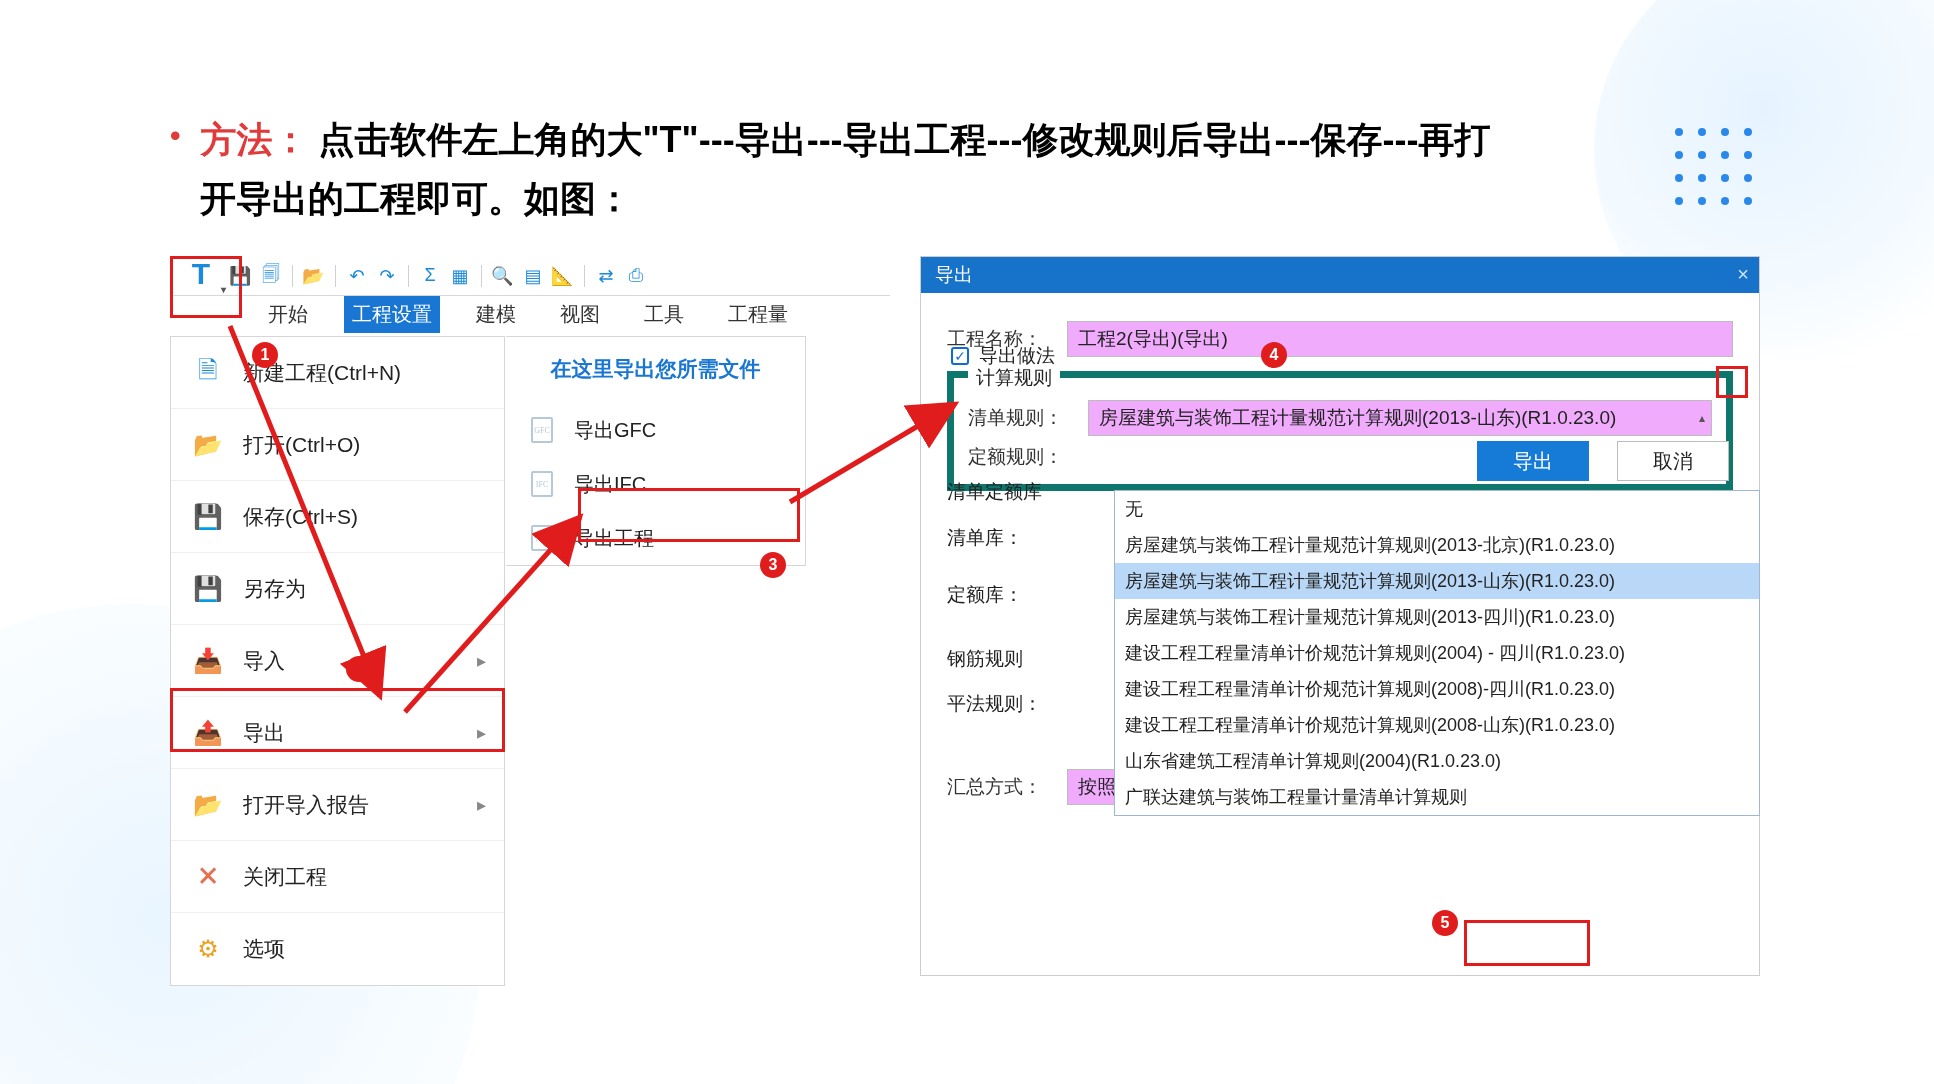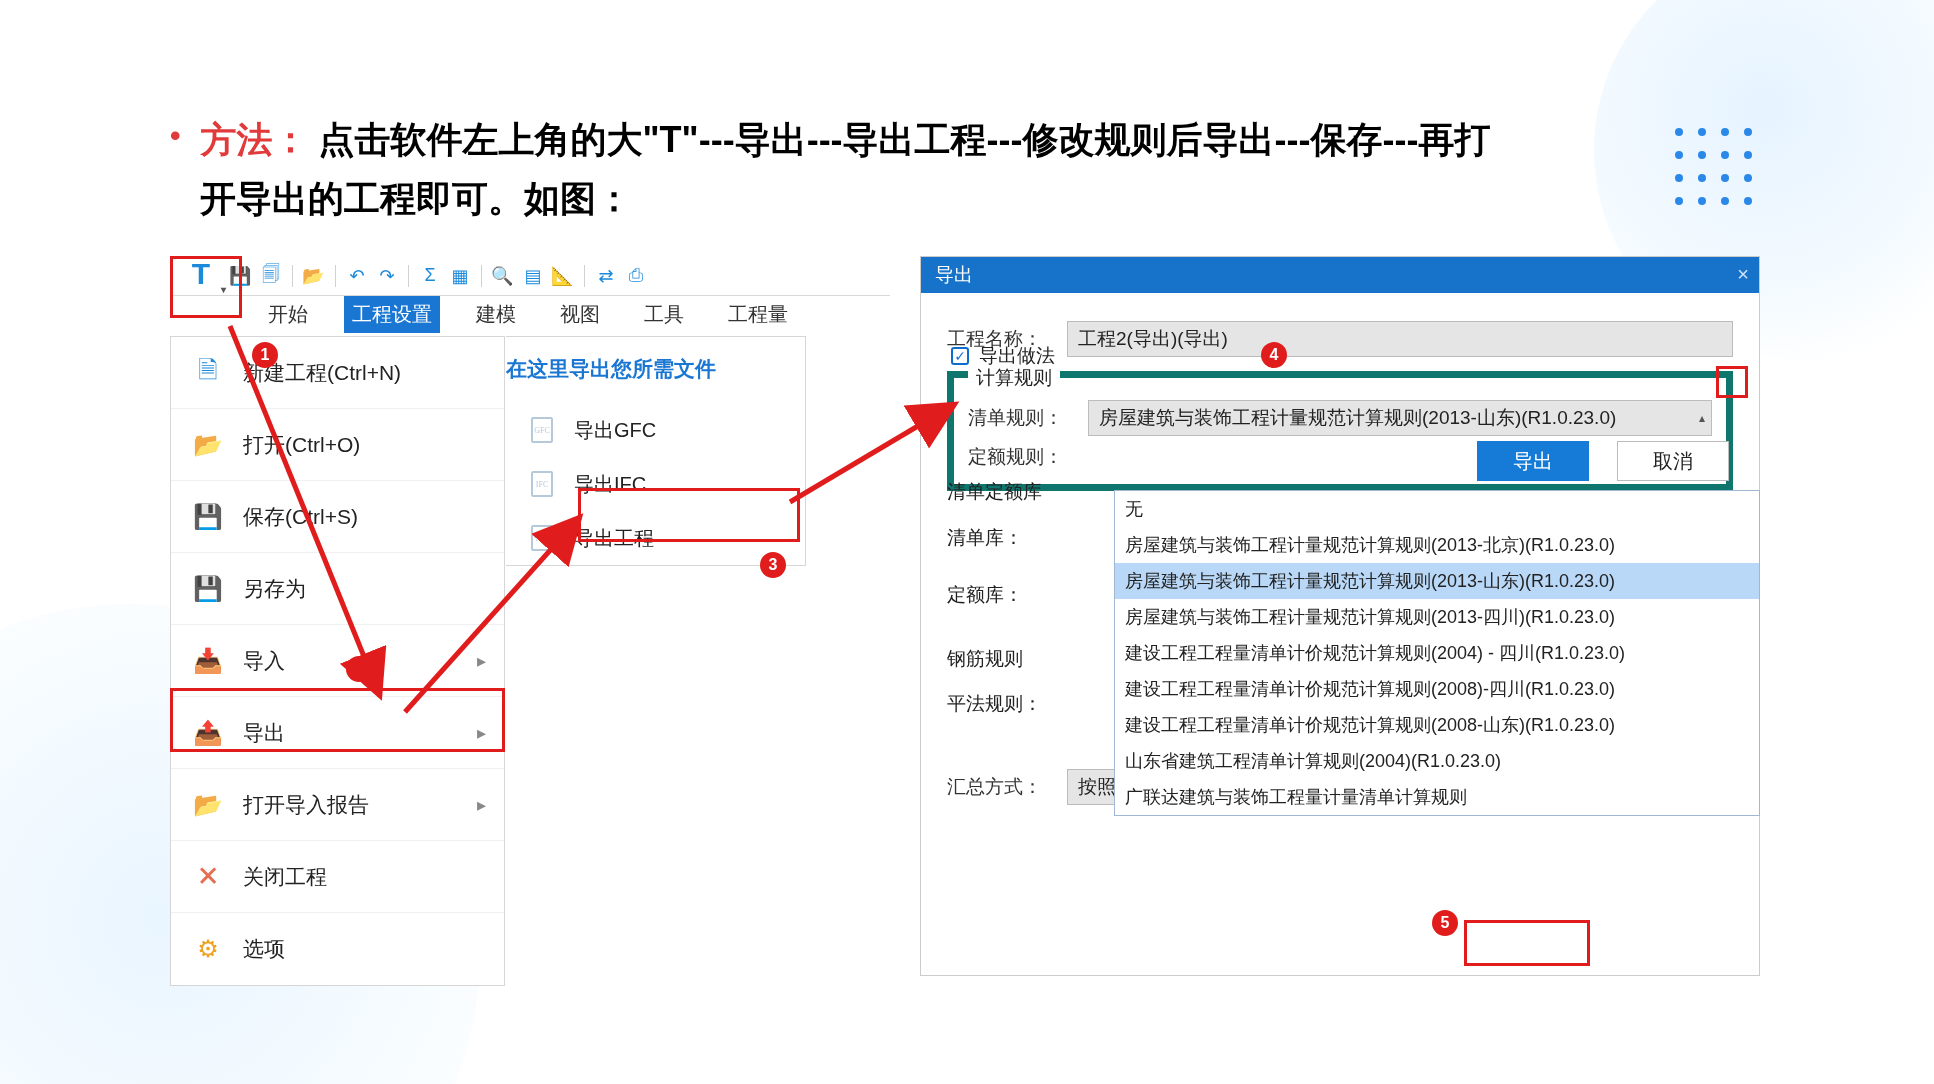--- a/index.html
+++ b/index.html
@@ -80,42 +80,42 @@
   .ic-export{ color:#f0a020;}
   .ic-report{ color:#f0a020;}
   .ic-close{ color:#e76f51;}
   .ic-gear { color:#f0a020;}
 
   
   .sub-panel {
     position:absolute; left:336px; top:80px; width:300px; background:#fff;
     border:1px solid #d6d6d6; border-left:none;
   }
-  .sub-head { color:#1976d2; font-weight:600; font-size:21px; padding:18px 0 20px;}
+  .sub-head { text-align:center; color:#1976d2; font-weight:600; font-size:21px; padding:18px 0 20px;}
   .sub-item { display:flex; align-items:center; gap:18px; height:54px; padding:0 22px; font-size:20px; color:#222; position:relative;}
   .sub-icon { width:28px; height:28px; display:flex; align-items:center; justify-content:center; color:#f09030; font-size:22px;font-family:Liberation Serif, serif;}
   .sub-icon .box { width:22px; height:26px; border:2px solid #b6c9da; border-radius:2px; display:flex; align-items:center; justify-content:center; font-size:8px; color:#b6c9da;}
 
   
   .dialog {
     position:absolute; left:750px; top:0; width:840px; height:720px; background:#fff;
     border:1px solid #ccc;
   }
   .dlg-title {
     height:36px; background:#1772c9; color:#fff; display:flex; align-items:center; padding:0 14px;
     font-size:19px; position:relative;
   }
   .dlg-title .close-x { position:absolute; right:10px; top:6px; color:#cfe5fb; font-size:20px;}
 
   .dlg-body { padding:20px 26px 8px 26px; font-size:19px; color:#222; position:relative;}
   .row { display:flex; align-items:center; margin:8px 0;}
   .row .lab { width:120px; color:#333;}
   .row .field {
     flex:1; height:36px; border:1px solid #bcbcbc; display:flex; align-items:center; padding:0 10px;
-    background:#e5e5e5;
+    background:#f0abfc;
   }
 
   .rules-group {
     border:7px solid #0f766e; margin-top:14px; padding:14px 14px 6px 14px; position:relative;
   }
   .rules-group .legend { position:absolute; top:-13px; left:14px; background:#fff; padding:0 8px; font-size:19px;}
   .rules-group .row .field { position:relative;}
   .rules-group .dd-caret { position:absolute; right:6px; top:50%; transform:translateY(-50%); font-size:12px; color:#555;}
 
   

